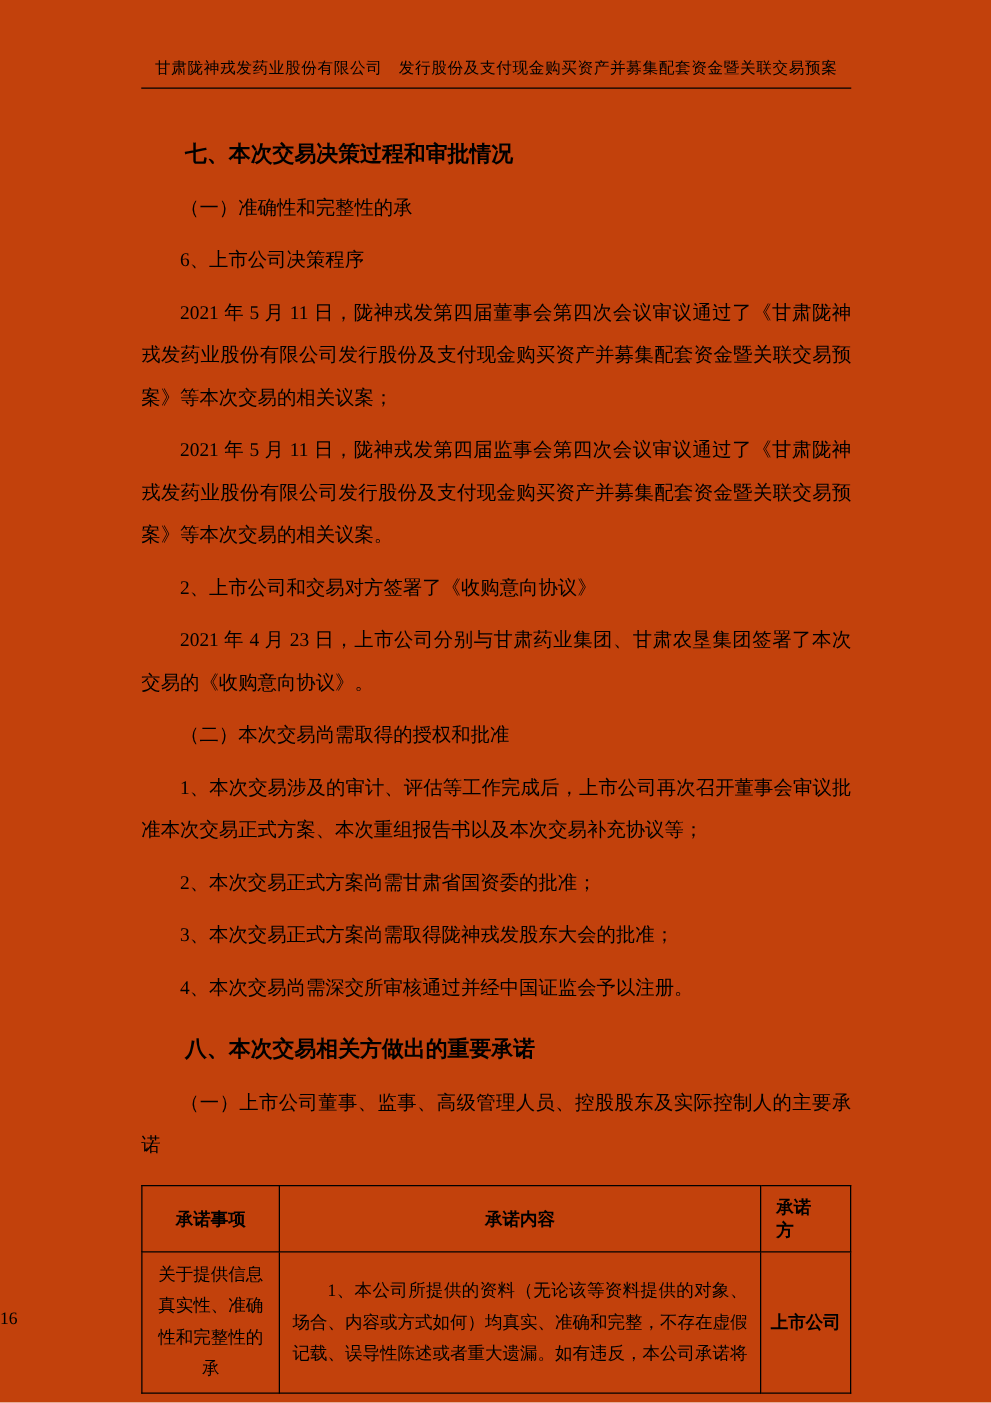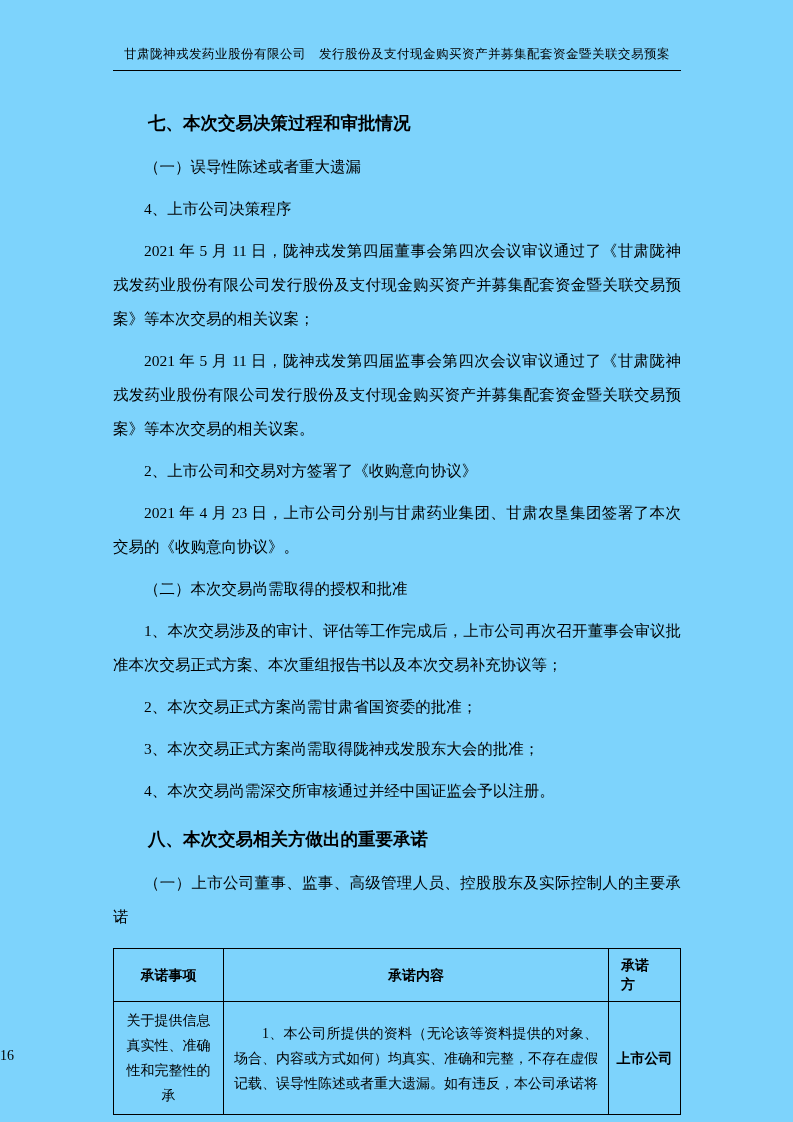--- a/index.html
+++ b/index.html
@@ -5,21 +5,21 @@
   html, body {
     margin: 0;
     padding: 0;
     background: #ffffff;
   }
   .page {
     position: relative;
     width: 793px;
     height: 1122px;
     margin: 0 auto;
-    background: #7dd3fc;
+    background: #c2410c;
     font-family: "Liberation Serif", "DejaVu Serif", serif;
     color: #000000;
     overflow: hidden;
     box-sizing: border-box;
   }
   .doc-header {
     position: absolute;
     top: 46px;
     left: 113px;
     right: 112px;
@@ -107,22 +107,22 @@
 <body>
 
 <div class="page">
 
   <div class="doc-header">甘肃陇神戎发药业股份有限公司　发行股份及支付现金购买资产并募集配套资金暨关联交易预案</div>
 
   <div class="content">
 
     <div class="section-heading">七、本次交易决策过程和审批情况</div>
 
-    <p class="para">（一）误导性陈述或者重大遗漏</p>
-    <p class="para">4、上市公司决策程序</p>
+    <p class="para">（一）准确性和完整性的承</p>
+    <p class="para">6、上市公司决策程序</p>
     <p class="para">2021 年 5 月 11 日，陇神戎发第四届董事会第四次会议审议通过了《甘肃陇神戎发药业股份有限公司发行股份及支付现金购买资产并募集配套资金暨关联交易预案》等本次交易的相关议案；</p>
     <p class="para">2021 年 5 月 11 日，陇神戎发第四届监事会第四次会议审议通过了《甘肃陇神戎发药业股份有限公司发行股份及支付现金购买资产并募集配套资金暨关联交易预案》等本次交易的相关议案。</p>
     <p class="para">2、上市公司和交易对方签署了《收购意向协议》</p>
     <p class="para">2021 年 4 月 23 日，上市公司分别与甘肃药业集团、甘肃农垦集团签署了本次交易的《收购意向协议》。</p>
     <p class="para">（二）本次交易尚需取得的授权和批准</p>
     <p class="para">1、本次交易涉及的审计、评估等工作完成后，上市公司再次召开董事会审议批准本次交易正式方案、本次重组报告书以及本次交易补充协议等；</p>
     <p class="para">2、本次交易正式方案尚需甘肃省国资委的批准；</p>
     <p class="para">3、本次交易正式方案尚需取得陇神戎发股东大会的批准；</p>
     <p class="para">4、本次交易尚需深交所审核通过并经中国证监会予以注册。</p>
 

